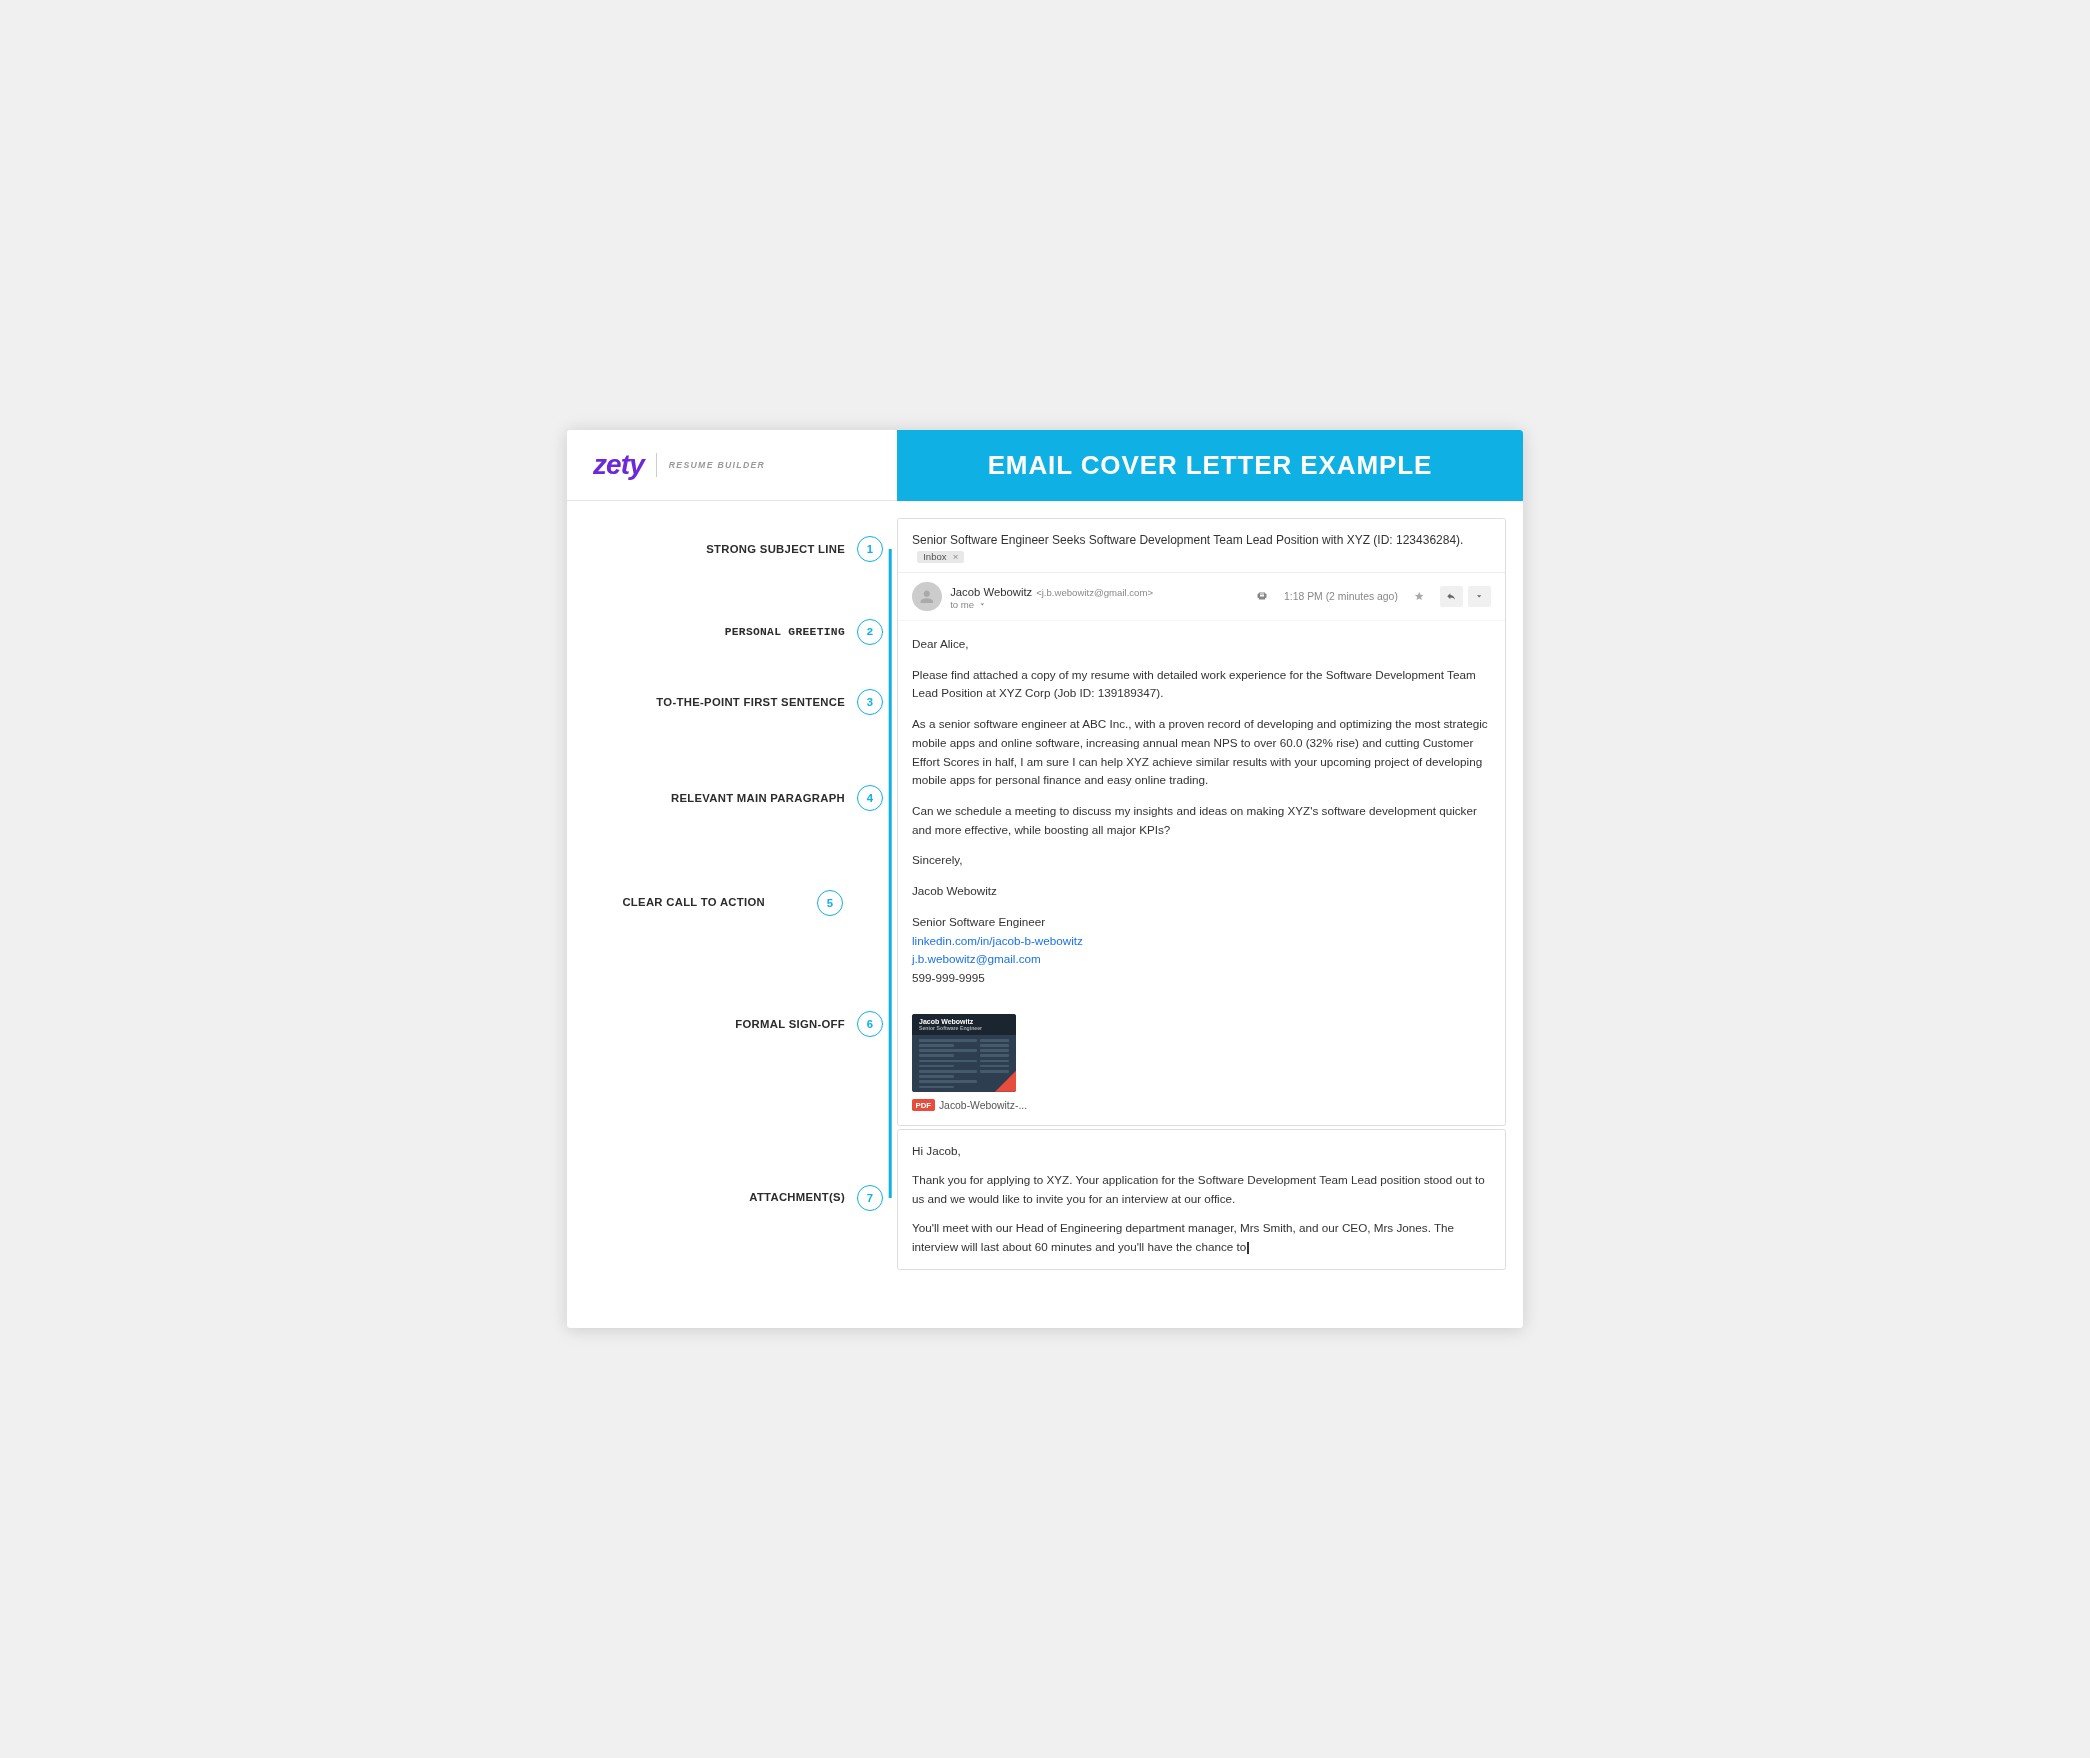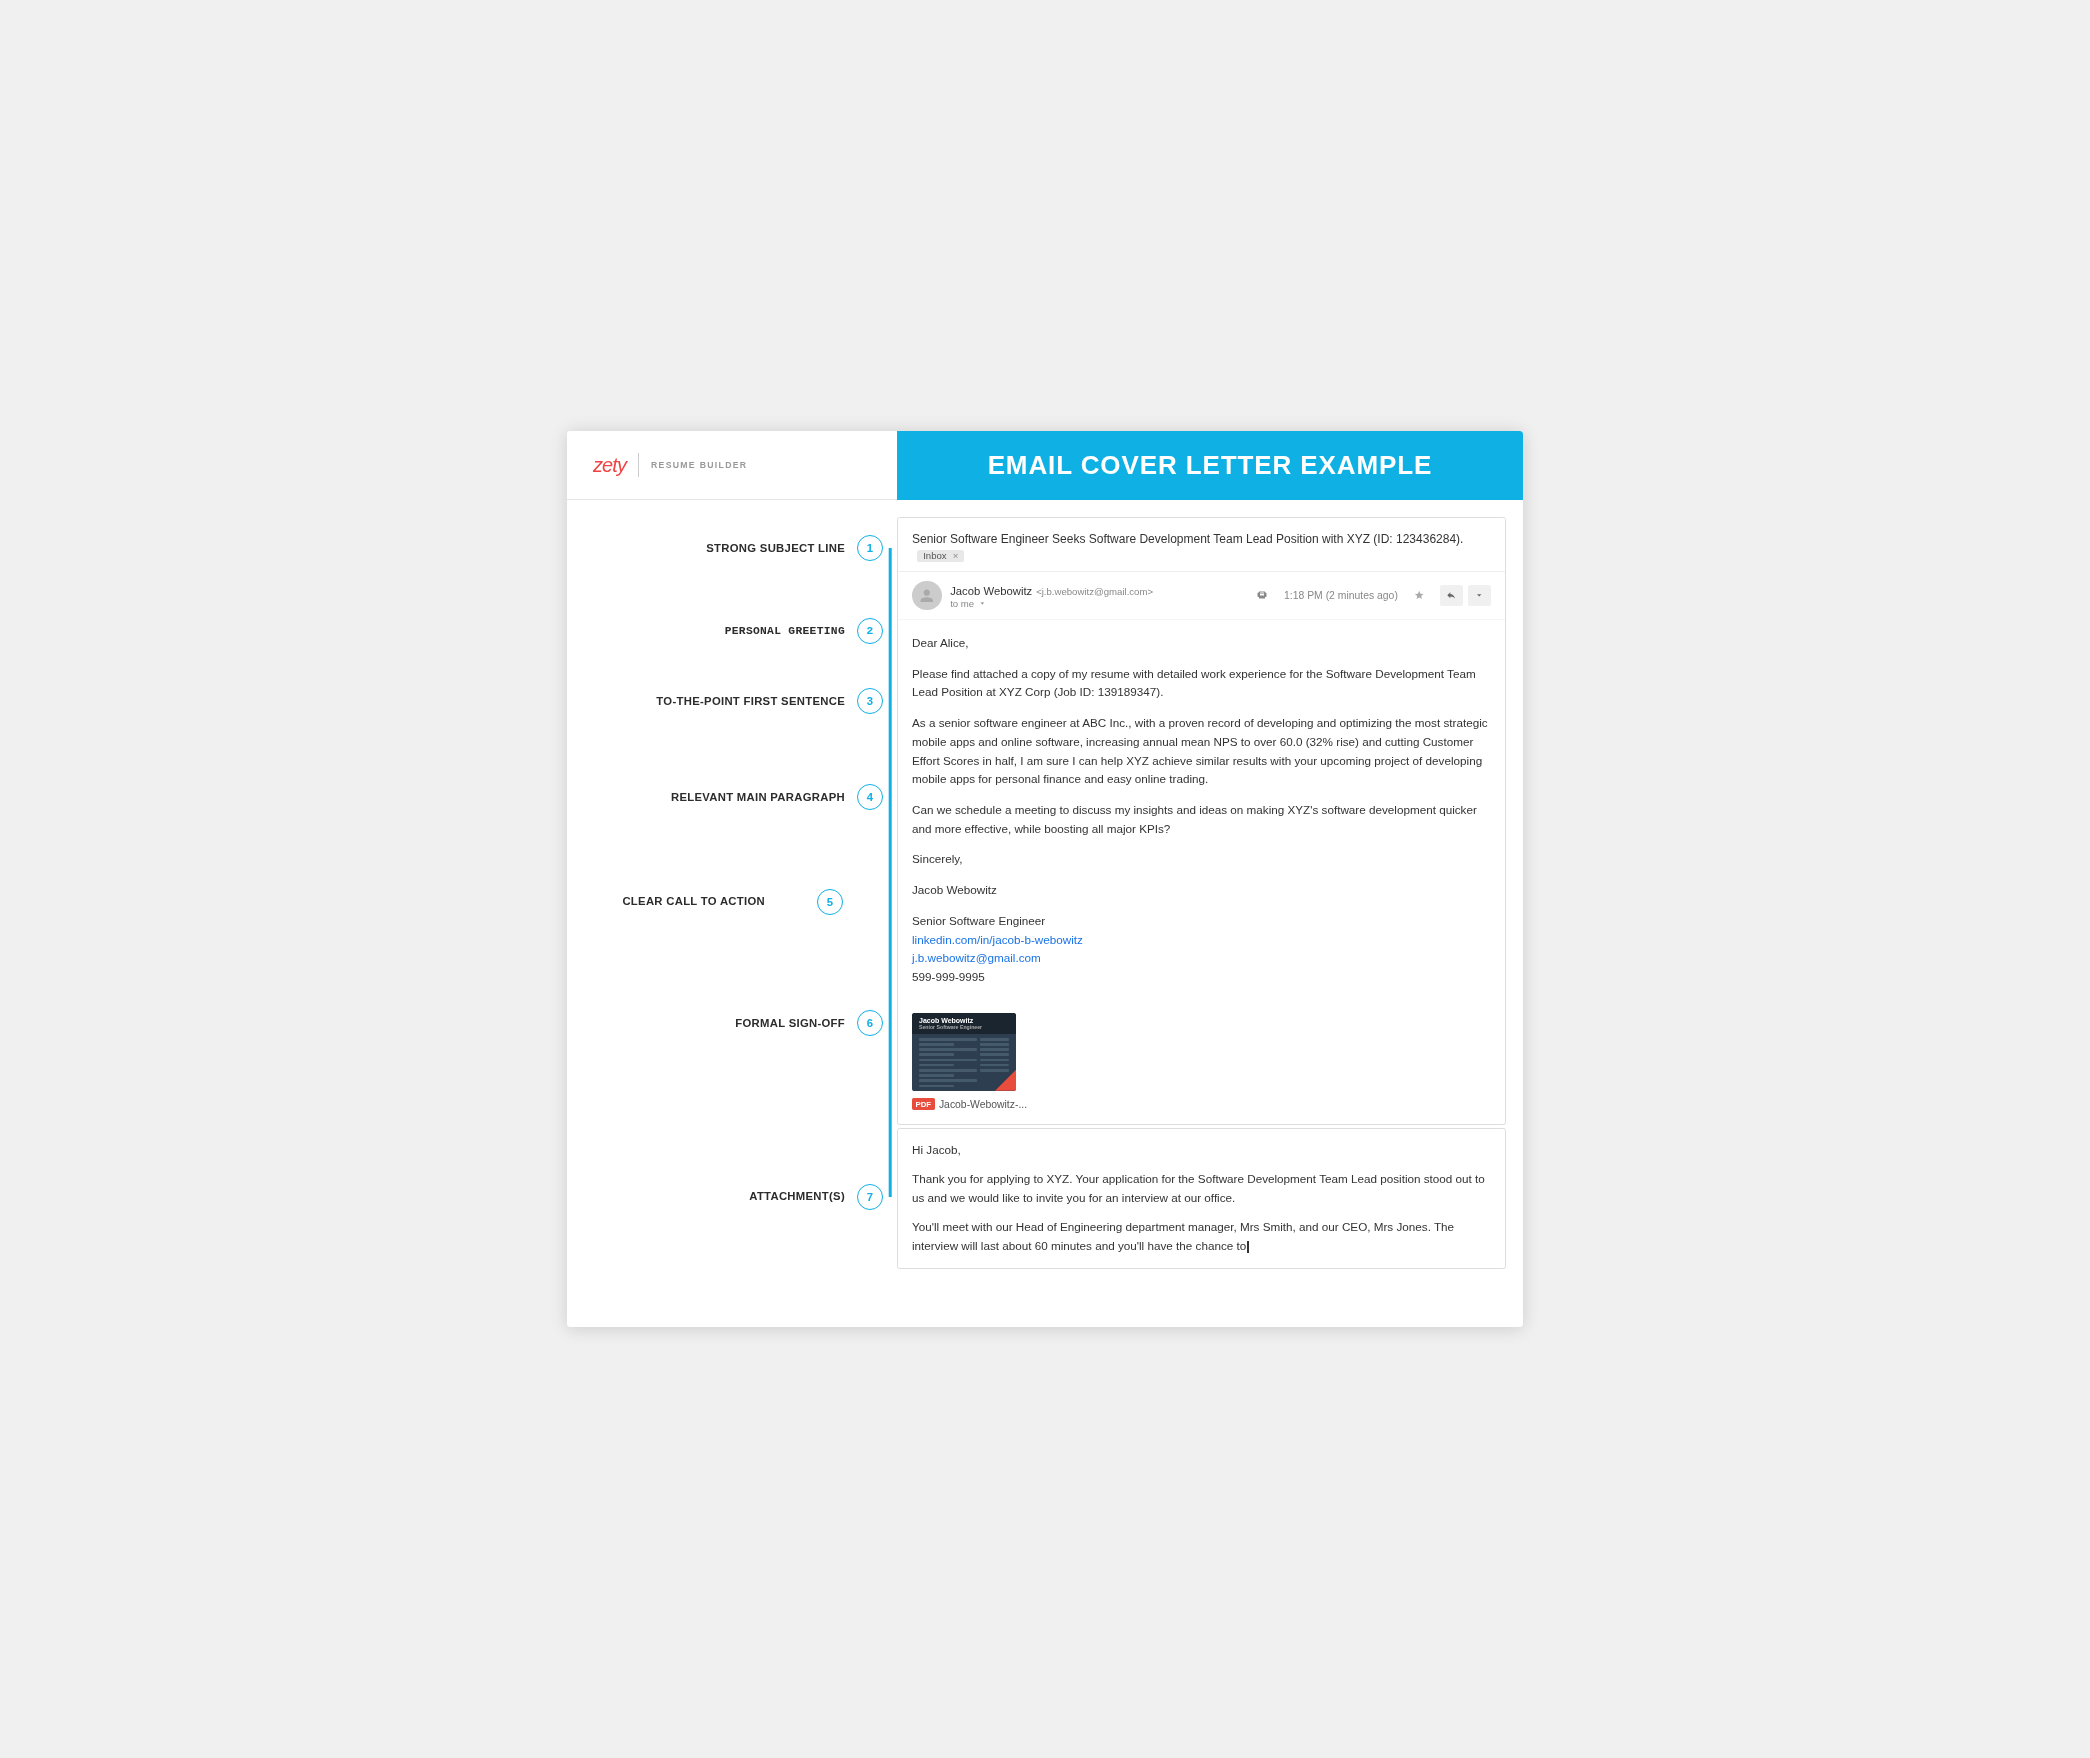--- a/index.html
+++ b/index.html
@@ -27,38 +27,39 @@
     .header-logo-area {
       background: #fff;
       width: 330px;
       min-width: 330px;
       display: flex;
       align-items: center;
       padding: 19px 26px;
       border-bottom: 0.9px solid #e5e5e5;
     }
     .logo-zety {
-      font-size: 20px;
-      font-weight: 400;
-      color: #ef4444;
+      font-size: 28px;
+      font-weight: 700;
+      color: #6d28d9;
       letter-spacing: -0.9px;
       font-style: italic;
     }
     .logo-divider {
       width: 0.9px;
       height: 24px;
       background: #ccc;
       margin: 0 12px;
     }
     .logo-subtitle {
       font-size: 8.7px;
       color: #999;
       letter-spacing: 1.3px;
       text-transform: uppercase;
       font-weight: 600;
+      font-style: italic;
     }
     .header-title-area {
       flex: 1;
       background: #0fb0e3;
       display: flex;
       align-items: center;
       justify-content: center;
       padding: 19px 35px;
     }
     .header-title {

